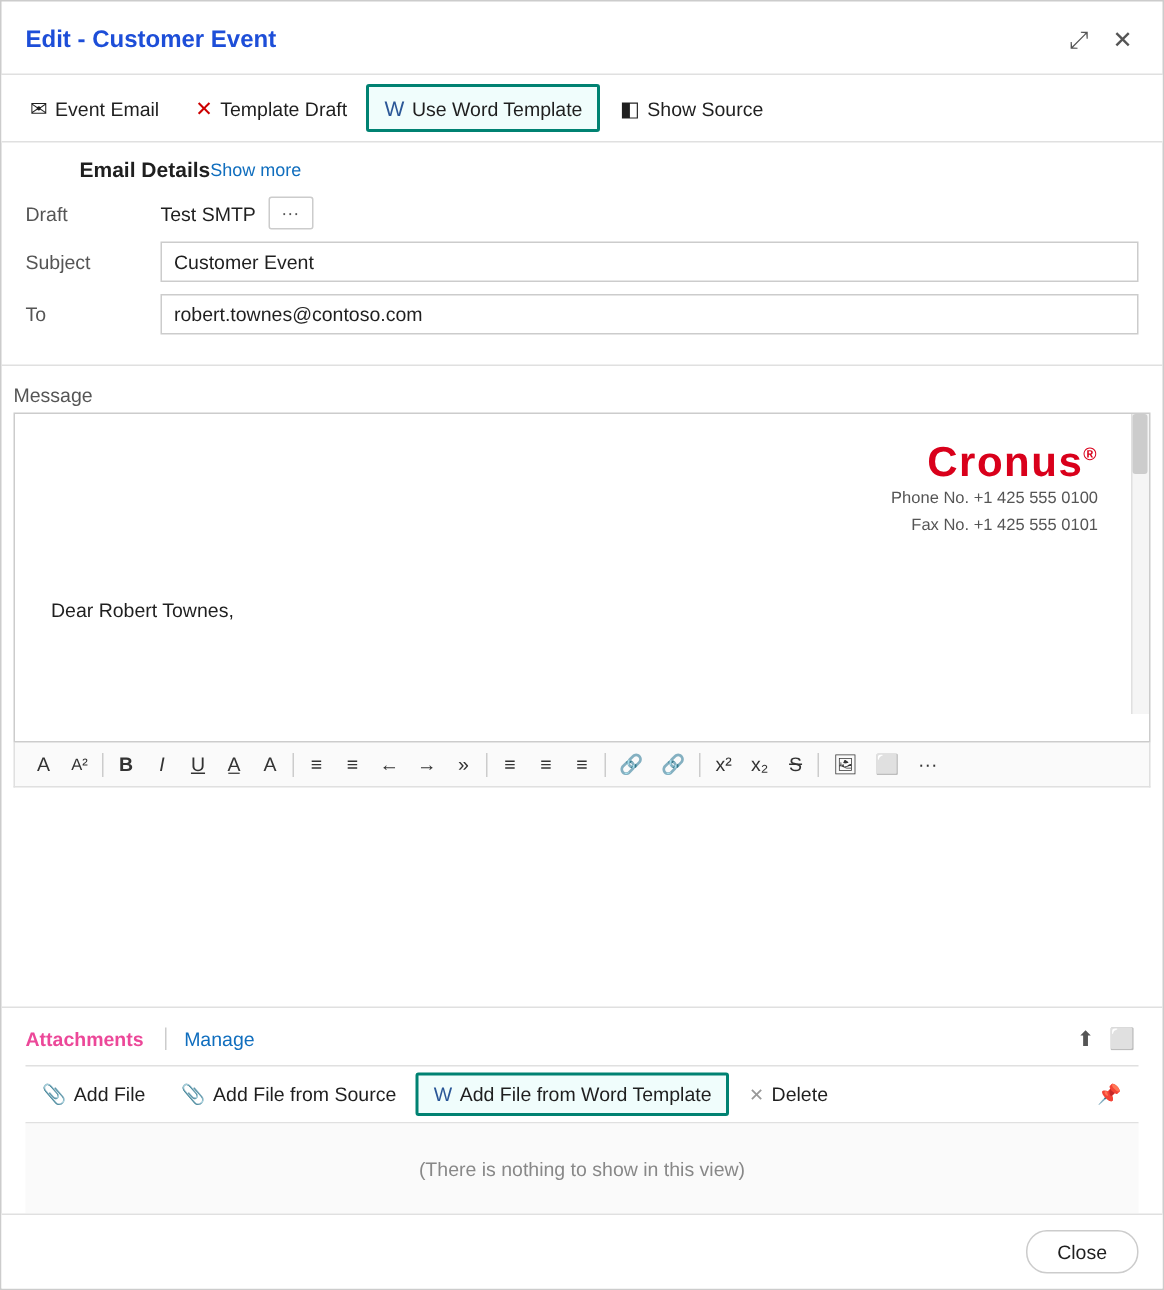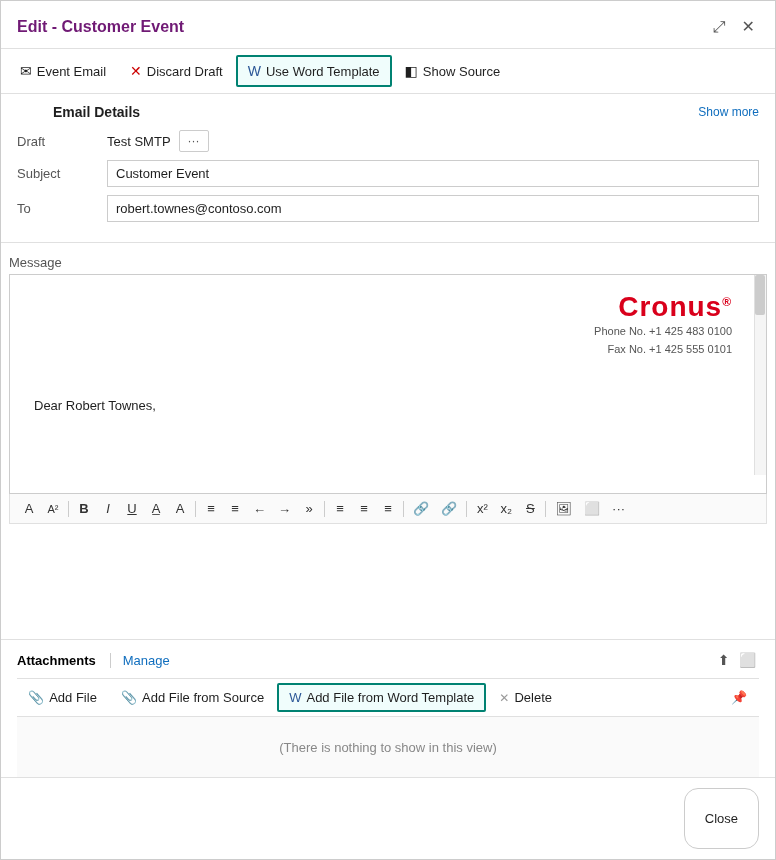--- a/index.html
+++ b/index.html
@@ -1,27 +1,27 @@
 <!DOCTYPE html>
 <html><head>
   <meta charset="utf-8">
   <style>
     * { box-sizing: border-box; margin: 0; padding: 0; }
     body { font-family: 'Segoe UI', Arial, sans-serif; font-size: 13px; background: #f3f3f3; display: flex; justify-content: center; align-items: center; min-height: 100vh; }
     .dialog { width: 776px; min-height: 860px; background: #fff; border: 1px solid #ccc; box-shadow: 0 4px 20px rgba(0,0,0,0.2); display: flex; flex-direction: column; position: relative; }
     .dialog-header { display: flex; align-items: center; justify-content: space-between; padding: 14px 16px 10px 16px; border-bottom: 1px solid #e0e0e0; }
-    .dialog-title { font-size: 16px; font-weight: 600; color: #701a75; }
+    .dialog-title { font-size: 16px; font-weight: 600; color: #1d4ed8; }
     .dialog-header-icons { display: flex; gap: 8px; }
     .dialog-header-icon { background: none; border: none; cursor: pointer; color: #555; font-size: 16px; padding: 2px 4px; }
     .toolbar { display: flex; align-items: center; gap: 2px; padding: 6px 8px; border-bottom: 1px solid #e0e0e0; background: #fff; }
     .toolbar-btn { display: flex; align-items: center; gap: 5px; padding: 6px 10px; border: 1px solid transparent; background: none; cursor: pointer; font-size: 13px; color: #1f1f1f; border-radius: 2px; white-space: nowrap; }
     .toolbar-btn.active { border: 2px solid #008272; background: #f0fdfc; }
     .toolbar-btn .tb-icon { font-size: 14px; }
     .email-details { padding: 10px 16px 0 16px; }
-    .section-header { display: flex; justify-content: space-between; align-items: center; margin-bottom: 10px; padding-left: 36px; }
+    .section-header { display: flex; align-items: center; margin-bottom: 10px; padding-left: 36px; }
     .section-title { font-weight: 700; font-size: 14px; color: #1f1f1f; }
     .show-more { color: #106ebe; cursor: pointer; font-size: 12px; text-decoration: none; }
     .form-row { display: flex; align-items: center; margin-bottom: 8px; }
     .form-label { width: 90px; color: #555; font-size: 13px; flex-shrink: 0; }
     .form-value-static { flex: 1; color: #1f1f1f; font-size: 13px; display: flex; align-items: center; gap: 8px; }
     .form-input { flex: 1; border: 1px solid #ccc; padding: 5px 8px; font-size: 13px; color: #1f1f1f; outline: none; background: #fff; }
     .more-btn { border: 1px solid #ccc; background: #fff; padding: 3px 8px; cursor: pointer; font-size: 12px; color: #555; border-radius: 2px; }
     .divider { border: none; border-top: 1px solid #e0e0e0; margin: 12px 0; }
     .message-section { padding: 0 8px; flex: 1; }
     .message-label { font-size: 13px; color: #555; margin-bottom: 4px; }
@@ -33,32 +33,32 @@
     .cronus-logo { font-size: 28px; font-weight: 900; color: #d9001b; letter-spacing: 1px; }
     .cronus-logo sup { font-size: 12px; color: #d9001b; }
     .cronus-contact { font-size: 11px; color: #555; text-align: right; padding-right: 14px; line-height: 1.6; }
     .message-body { font-size: 13px; color: #1f1f1f; margin-top: 40px; padding: 0 4px; }
     .rich-toolbar { display: flex; align-items: center; gap: 2px; padding: 4px 8px; border: 1px solid #e0e0e0; border-top: none; background: #fafafa; flex-wrap: wrap; }
     .rt-btn { background: none; border: none; cursor: pointer; padding: 3px 5px; font-size: 13px; color: #333; border-radius: 2px; min-width: 22px; text-align: center; }
     .rt-btn.bold { font-weight: 900; }
     .rt-sep { width: 1px; height: 16px; background: #ccc; margin: 0 2px; }
     .attachments-section { padding: 10px 16px 0 16px; border-top: 1px solid #e0e0e0; margin-top: 10px; }
     .attachments-header { display: flex; align-items: center; gap: 0; margin-bottom: 8px; }
-    .attachments-title { font-weight: 700; font-size: 13px; color: #000000; padding-right: 14px; border-right: 1px solid #ccc; }
+    .attachments-title { font-weight: 700; font-size: 13px; color: #ec4899; padding-right: 14px; border-right: 1px solid #ccc; }
     .attachments-manage { color: #106ebe; cursor: pointer; font-size: 13px; padding-left: 12px; text-decoration: none; }
     .attachments-icons { margin-left: auto; display: flex; gap: 6px; }
     .attach-icon-btn { background: none; border: none; cursor: pointer; color: #555; font-size: 14px; padding: 2px; }
     .attach-toolbar { display: flex; align-items: center; gap: 2px; padding: 4px 0; border-top: 1px solid #e0e0e0; border-bottom: 1px solid #e0e0e0; }
     .attach-btn { display: flex; align-items: center; gap: 5px; padding: 5px 10px; border: 1px solid transparent; background: none; cursor: pointer; font-size: 13px; color: #1f1f1f; border-radius: 2px; }
     .attach-btn.active { border: 2px solid #008272; background: #f0fdfc; }
     .attach-icon { font-size: 13px; }
     .attach-btn-pin { margin-left: auto; }
     .empty-view { padding: 20px; text-align: center; color: #888; font-size: 13px; background: #fafafa; min-height: 60px; display: flex; align-items: center; justify-content: center; }
     .dialog-footer { display: flex; justify-content: flex-end; padding: 10px 16px; border-top: 1px solid #e0e0e0; background: #fff; }
-    .close-btn { padding: 22px 20px; border: 1px solid #ccc; background: #fff; cursor: pointer; font-size: 13px; color: #1f1f1f; border-radius: 14px; }
+    .close-btn { padding: 6px 20px; border: 1px solid #ccc; background: #fff; cursor: pointer; font-size: 13px; color: #1f1f1f; border-radius: 14px; }
     .x-icon { color: #c00; font-size: 13px; }
     .attach-x-icon { color: #999; font-size: 12px; }
   </style>
 </head>
 <body>
 
 <div class="dialog">
 
   <div class="dialog-header">
     <span class="dialog-title">Edit - Customer Event</span>
@@ -68,21 +68,21 @@
     </div>
   </div>
 
   <div class="toolbar">
     <button class="toolbar-btn">
       <span class="tb-icon">✉</span>
       <span>Event Email</span>
     </button>
     <button class="toolbar-btn">
       <span class="tb-icon x-icon">✕</span>
-      <span>Discard Draft</span>
+      <span>Template Draft</span>
     </button>
     <button class="toolbar-btn active">
       <span class="tb-icon" style="color:#2b5797;">W</span>
       <span>Use Word Template</span>
     </button>
     <button class="toolbar-btn">
       <span class="tb-icon">◧</span>
       <span>Show Source</span>
     </button>
   </div>
@@ -117,21 +117,21 @@
   <div class="message-section">
     <div class="message-label">Message</div>
     <div class="message-area">
       <div class="message-content">
         <div class="cronus-header">
           <div class="cronus-logo">
             <span>Cronus</span><sup>®</sup>
           </div>
         </div>
         <div class="cronus-contact">
-          <span>Phone No.</span>&nbsp;<span>+1 425 483 0100</span><br>
+          <span>Phone No.</span>&nbsp;<span>+1 425 555 0100</span><br>
           <span>Fax No.</span>&nbsp;<span>+1 425 555 0101</span>
         </div>
         <div class="message-body">Dear Robert Townes,</div>
         <div class="scrollbar-track">
           <div class="scrollbar-thumb"></div>
         </div>
       </div>
     </div>
 
     <div class="rich-toolbar">

